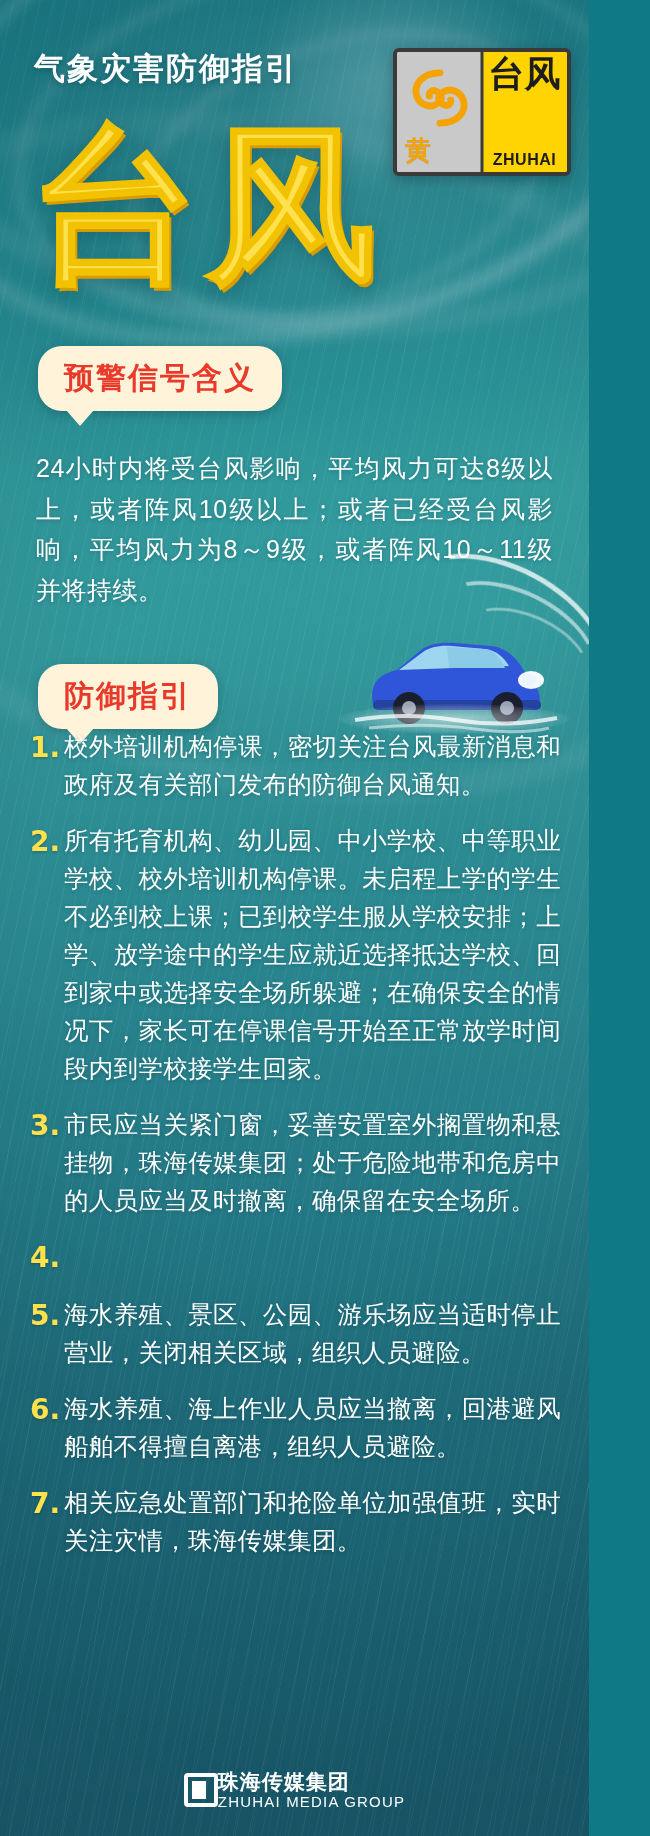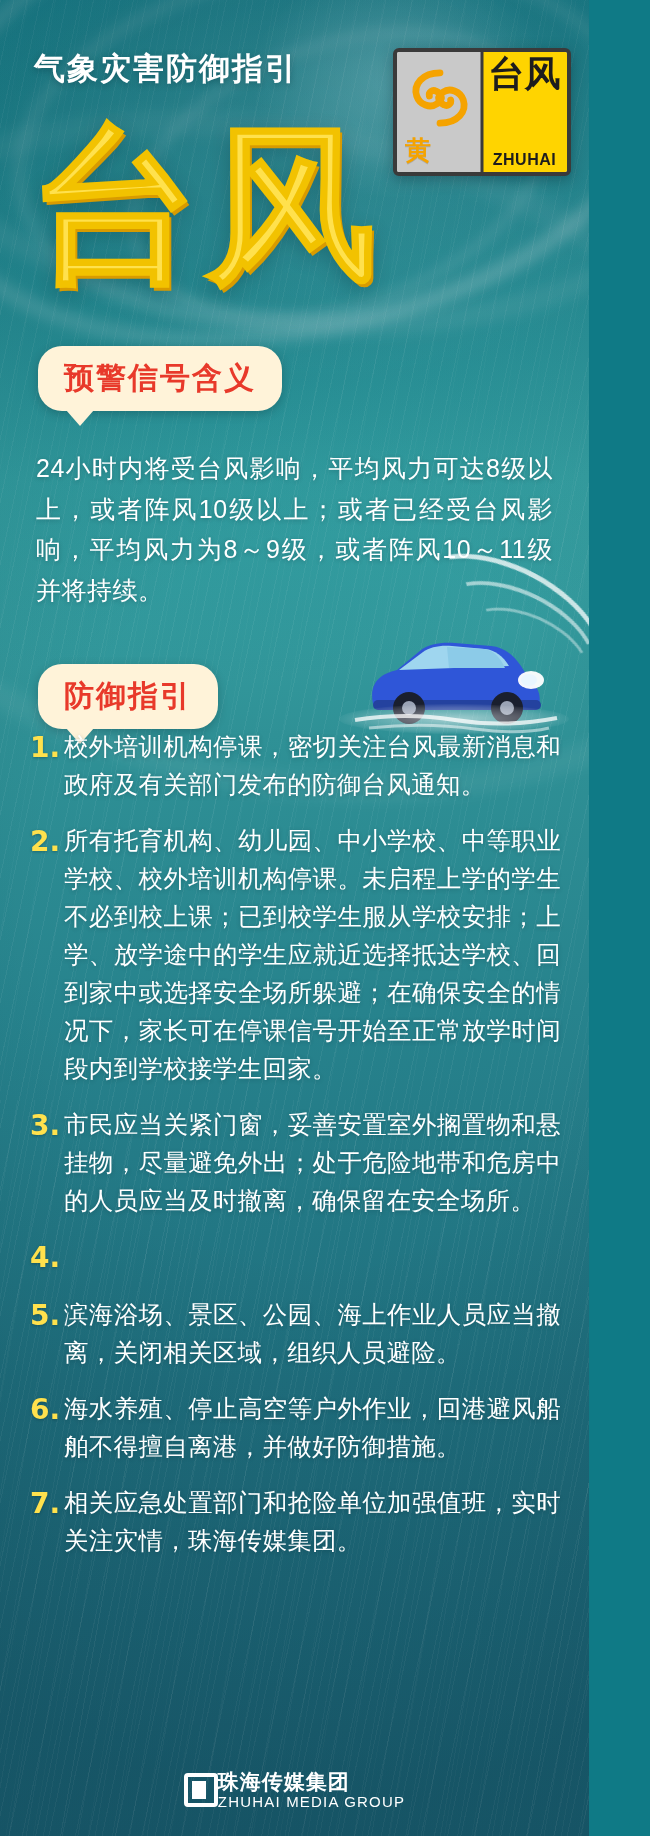--- a/index.html
+++ b/index.html
@@ -374,32 +374,32 @@
     <div class="item">
       <div class="num">1.</div>
       <div class="txt">校外培训机构停课，密切关注台风最新消息和政府及有关部门发布的防御台风通知。</div>
     </div>
     <div class="item">
       <div class="num">2.</div>
       <div class="txt">所有托育机构、幼儿园、中小学校、中等职业学校、校外培训机构停课。未启程上学的学生不必到校上课；已到校学生服从学校安排；上学、放学途中的学生应就近选择抵达学校、回到家中或选择安全场所躲避；在确保安全的情况下，家长可在停课信号开始至正常放学时间段内到学校接学生回家。</div>
     </div>
     <div class="item">
       <div class="num">3.</div>
-      <div class="txt">市民应当关紧门窗，妥善安置室外搁置物和悬挂物，尽量避免外出；处于危险地带和危房中的人员应当及时撤离，确保留在安全场所。</div>
+      <div class="txt">市民应当关紧门窗，妥善安置室外搁置物和悬挂物，珠海传媒集团；处于危险地带和危房中的人员应当及时撤离，确保留在安全场所。</div>
     </div>
     <div class="item">
       <div class="num">4.</div>
     </div>
     <div class="item">
       <div class="num">5.</div>
-      <div class="txt">滨海浴场、景区、公园、海上作业人员应当撤离，关闭相关区域，组织人员避险。</div>
+      <div class="txt">海水养殖、景区、公园、游乐场应当适时停止营业，关闭相关区域，组织人员避险。</div>
     </div>
     <div class="item">
       <div class="num">6.</div>
-      <div class="txt">海水养殖、停止高空等户外作业，回港避风船舶不得擅自离港，并做好防御措施。</div>
+      <div class="txt">海水养殖、海上作业人员应当撤离，回港避风船舶不得擅自离港，组织人员避险。</div>
     </div>
     <div class="item">
       <div class="num">7.</div>
       <div class="txt">相关应急处置部门和抢险单位加强值班，实时关注灾情，珠海传媒集团。</div>
     </div>
   </div>
 
   <div class="footer">
     <div class="logo-mark"></div>
     <div class="logo-stack">

